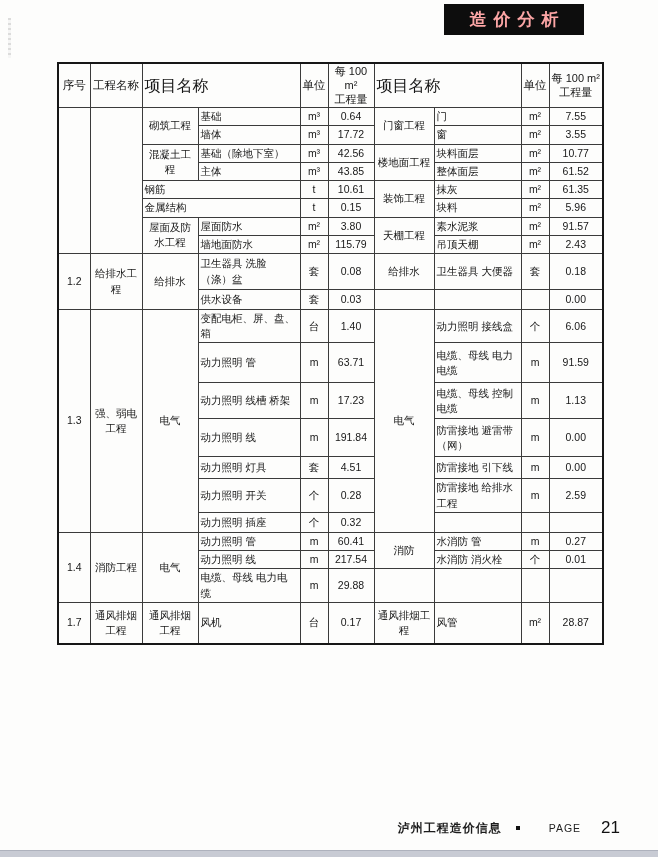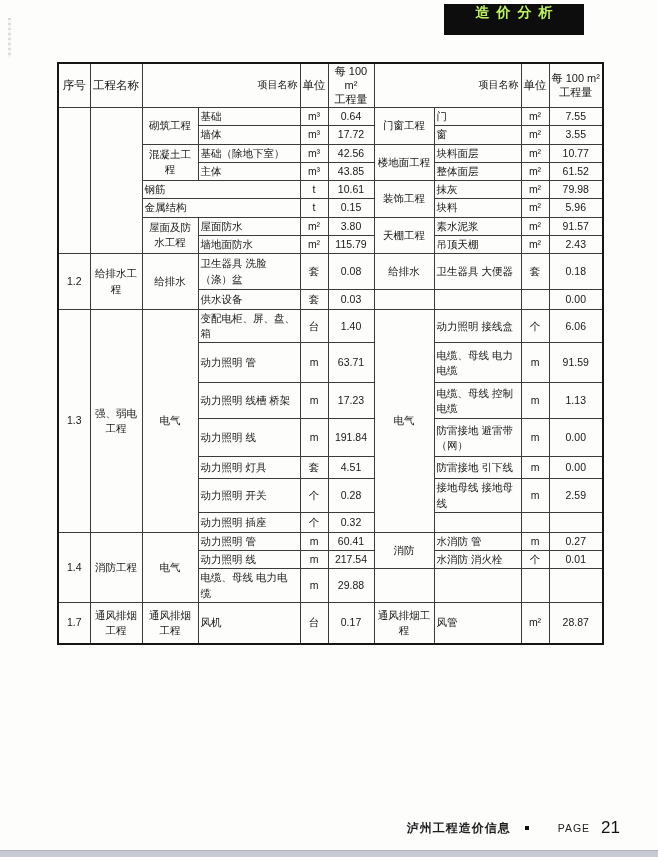--- a/index.html
+++ b/index.html
@@ -5,54 +5,54 @@
   html,body { margin:0; padding:0; }
   body {
     width:658px; height:857px; position:relative;
     background:#fdfdfc; overflow:hidden;
     font-family:"Liberation Sans","DejaVu Sans",sans-serif;
     color:#1c1c1c;
   }
   
   .badge {
     position:absolute; left:444px; top:4px; width:140px; height:31px;
-    background:#0d0d0d; color:#bef264;
-    display:flex; justify-content:center;
-    font-size:14px; font-weight:bold; letter-spacing:7px; text-indent:7px;
+    background:#0d0d0d; color:#fca5a5;
+    display:flex; align-items:center; justify-content:center;
+    font-size:17px; font-weight:bold; letter-spacing:7px; text-indent:7px;
   }
   
   .table-wrap { position:absolute; left:57px; top:62px; }
   table.cost {
     border-collapse:collapse; table-layout:fixed; width:545px;
     border:2px solid #161616;
   }
   table.cost td {
     border:1px solid #3b3b3b;
     font-size:10.5px; line-height:1.45; color:#171717;
     padding:1px 2px; vertical-align:middle;
     overflow:hidden; word-break:break-all;
   }
   tr.hdr td { font-size:11.5px; }
   .c-no,.c-name,.c-group,.c-unit,.c-qty { text-align:center; }
   .c-item { text-align:left; padding-left:3px; }
-  tr.hdr .c-item { font-size:10px;text-align:right; }
+  tr.hdr .c-item { font-size:16px; }
   .qty-hdr div { text-align:center; font-size:11px; line-height:1.25; }
   
   tr.h34{height:34px} tr.h18{height:18px} tr.h36{height:36px} tr.h20{height:20px}
   tr.h30{height:30px} tr.h40{height:40px} tr.h38{height:38px} tr.h22{height:22px}
   tr.h28{height:28px} tr.h16{height:16px} tr.h42{height:42px}
   
   .footer {
     position:absolute; top:818px; right:38px;
     display:flex; align-items:center;
   }
   .footer .journal { font-size:12px; font-weight:bold; letter-spacing:1px; }
   .footer .bullet { width:4px; height:4px; background:#111; margin:0 4px 0 14px; align-self:center; }
   .footer .pagelabel { font-size:10.5px; letter-spacing:1px; color:#222;padding-left:25px; }
-  .footer .pagenum { font-size:17px; color:#111; margin-left:11px; }
+  .footer .pagenum { font-size:17px; color:#111; margin-left:20px; }
   
   .bottom-strip {
     position:absolute; left:0; bottom:0; width:658px; height:6px;
     background:#c8cbd4; border-top:1px solid #aeb2bd;
   }
   
   .scan-mark {
     position:absolute; left:8px; top:18px; width:3px; height:40px;
     background:repeating-linear-gradient(#bbb 0 2px, #eee 2px 5px); opacity:.5;
   }
@@ -137,21 +137,21 @@
   <td class="c-unit">m²</td>
   <td class="c-qty">61.52</td>
 </tr>
 <tr class="h18">
   <td class="c-item" colspan="2">钢筋</td>
   <td class="c-unit">t</td>
   <td class="c-qty">10.61</td>
   <td class="c-group" rowspan="2">装饰工程</td>
   <td class="c-item">抹灰</td>
   <td class="c-unit">m²</td>
-  <td class="c-qty">79.98</td>
+  <td class="c-qty">61.35</td>
 </tr>
 <tr class="h18">
   <td class="c-item" colspan="2">金属结构</td>
   <td class="c-unit">t</td>
   <td class="c-qty">0.15</td>
   <td class="c-item">块料</td>
   <td class="c-unit">m²</td>
   <td class="c-qty">5.96</td>
 </tr>
 <tr class="h18">
@@ -236,21 +236,21 @@
   <td class="c-unit">套</td>
   <td class="c-qty">4.51</td>
   <td class="c-item">防雷接地 引下线</td>
   <td class="c-unit">m</td>
   <td class="c-qty">0.00</td>
 </tr>
 <tr class="h28">
   <td class="c-item">动力照明 开关</td>
   <td class="c-unit">个</td>
   <td class="c-qty">0.28</td>
-  <td class="c-item">接地母线 接地母线</td>
+  <td class="c-item">防雷接地 给排水工程</td>
   <td class="c-unit">m</td>
   <td class="c-qty">2.59</td>
 </tr>
 <tr class="h20">
   <td class="c-item">动力照明 插座</td>
   <td class="c-unit">个</td>
   <td class="c-qty">0.32</td>
   <td class="c-item"></td>
   <td class="c-unit"></td>
   <td class="c-qty"></td>

